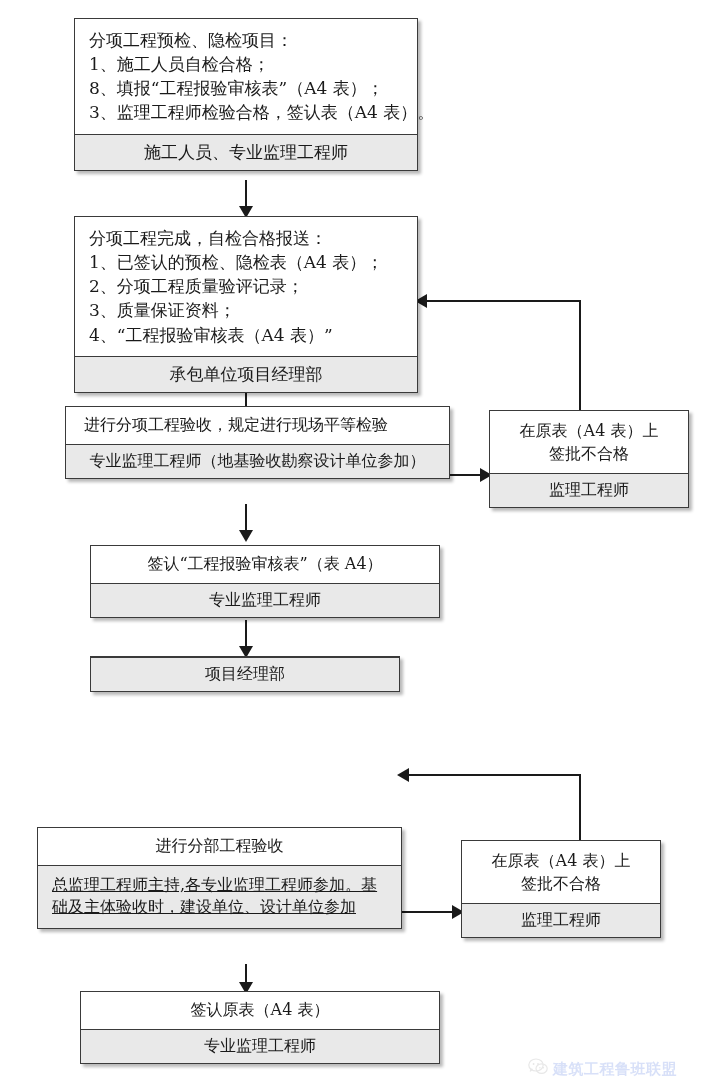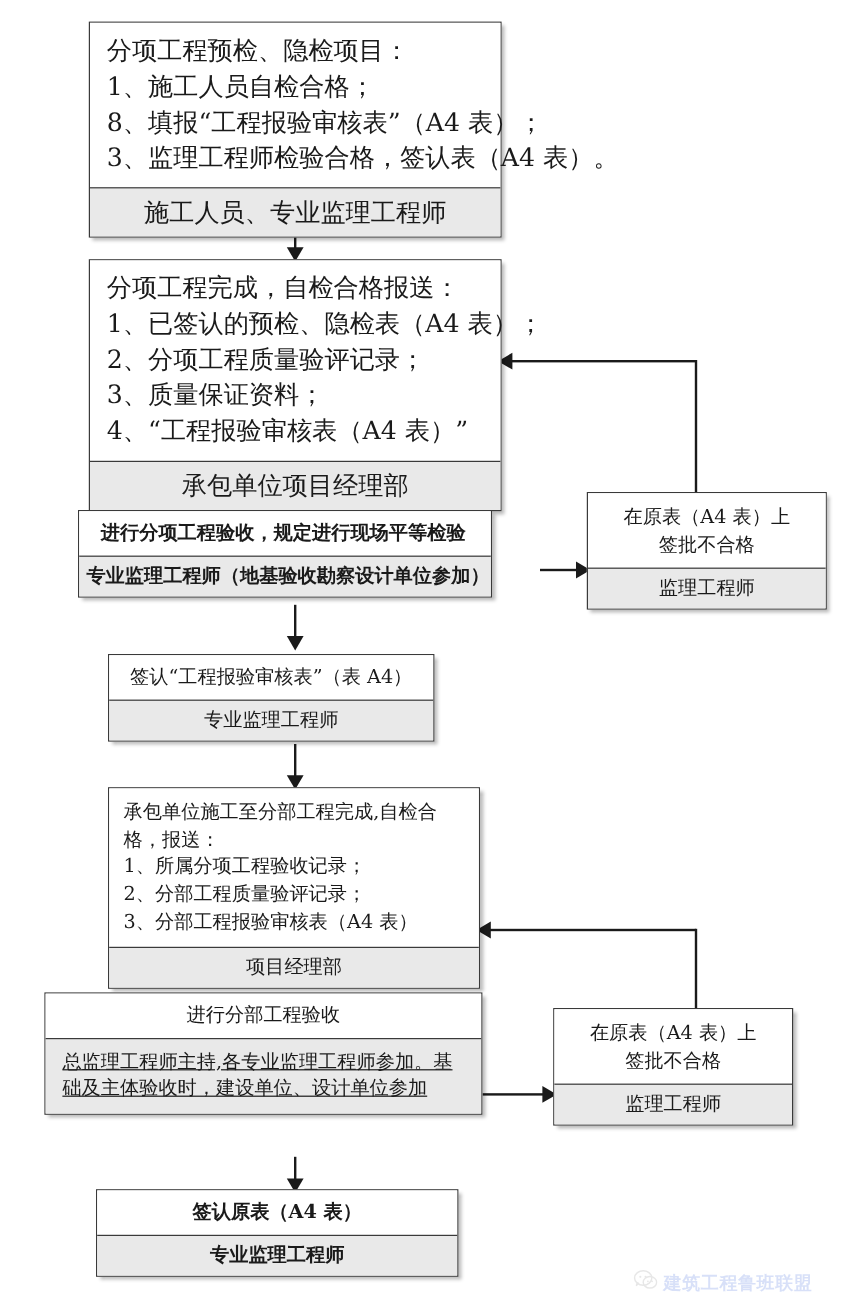--- a/index.html
+++ b/index.html
@@ -48,21 +48,21 @@
     padding: 8px 12px 9px 14px;
     text-decoration: underline;
   }
   .line {
     display: block;
     line-height: 1.42;
     white-space: nowrap;
   }
 
   
-  .t17 { font-size: 21px; }
+  .t17 { font-size: 17px; }
   .t16 { font-size: 16px; }
 
   
   .conn-v, .conn-h {
     position: absolute;
     background: #1a1a1a;
     z-index: 2;
   }
   .conn-v { width: 2px; }
   .conn-h { height: 2px; }
@@ -134,21 +134,21 @@
       <span class="line t17">2、分项工程质量验评记录；</span>
       <span class="line t17">3、质量保证资料；</span>
       <span class="line t17">4、“工程报验审核表（A4 表）”</span>
     </div>
     <div class="role t17">承包单位项目经理部</div>
   </div>
 
   <div class="conn-v" style="left:245px; top:390px; height:30px;"></div>
   <div class="arrow down" style="left:239px; top:414px;"></div>
 
-  <div class="node" style="left:65px; top:425px; width:345px;font-weight:bold;">
+  <div class="node" style="left:65px; top:406px; width:385px;">
     <div class="body center">
       <span class="line t16" style="text-align:left; display:block; padding-left:8px;">进行分项工程验收，规定进行现场平等检验</span>
     </div>
     <div class="role t16">专业监理工程师（地基验收勘察设计单位参加）</div>
   </div>
 
   <div class="conn-h" style="left:450px; top:474px; width:42px;"></div>
   <div class="arrow right" style="left:480px; top:468px;"></div>
 
   <div class="conn-v" style="left:579px; top:300px; height:110px;"></div>
@@ -159,38 +159,31 @@
     <div class="body center" style="padding:9px 8px 8px;">
       <span class="line t16">在原表（A4 表）上</span>
       <span class="line t16">签批不合格</span>
     </div>
     <div class="role t16">监理工程师</div>
   </div>
 
   <div class="conn-v" style="left:245px; top:504px; height:32px;"></div>
   <div class="arrow down" style="left:239px; top:530px;"></div>
 
-  <div class="node" style="left:90px; top:545px; width:272px;">
+  <div class="node" style="left:90px; top:545px; width:350px;">
     <div class="body center">
       <span class="line t16">签认“工程报验审核表”（表 A4）</span>
     </div>
     <div class="role t16">专业监理工程师</div>
   </div>
 
   <div class="conn-v" style="left:245px; top:620px; height:32px;"></div>
   <div class="arrow down" style="left:239px; top:646px;"></div>
 
   <div class="node" style="left:90px; top:656px; width:310px;">
-    <div class="body" style="padding:9px 10px 9px 12px;">
-      <span class="line t16">承包单位施工至分部工程完成,自检合</span>
-      <span class="line t16">格，报送：</span>
-      <span class="line t16">1、所属分项工程验收记录；</span>
-      <span class="line t16">2、分部工程质量验评记录；</span>
-      <span class="line t16">3、分部工程报验审核表（A4 表）</span>
-    </div>
     <div class="role t16">项目经理部</div>
   </div>
 
   <div class="conn-v" style="left:245px; top:840px; height:26px;"></div>
   <div class="arrow down" style="left:239px; top:858px;"></div>
 
   <div class="node" style="left:37px; top:827px; width:365px;">
     <div class="body center" style="padding:7px 10px 7px;">
       <span class="line t16">进行分部工程验收</span>
     </div>
@@ -211,21 +204,21 @@
     <div class="body center" style="padding:9px 8px 8px;">
       <span class="line t16">在原表（A4 表）上</span>
       <span class="line t16">签批不合格</span>
     </div>
     <div class="role t16">监理工程师</div>
   </div>
 
   <div class="conn-v" style="left:245px; top:964px; height:26px;"></div>
   <div class="arrow down" style="left:239px; top:982px;"></div>
 
-  <div class="node" style="left:80px; top:991px; width:302px;font-weight:bold;">
+  <div class="node" style="left:80px; top:991px; width:360px;">
     <div class="body center">
       <span class="line t16">签认原表（A4 表）</span>
     </div>
     <div class="role t16">专业监理工程师</div>
   </div>
 
   <div id="watermark">
     <span class="wm-icon">
       <svg width="20" height="18" viewBox="0 0 20 18" aria-hidden="true">
         <ellipse cx="8" cy="7" rx="7.2" ry="6" fill="none" stroke="#777" stroke-width="1.2"></ellipse>

